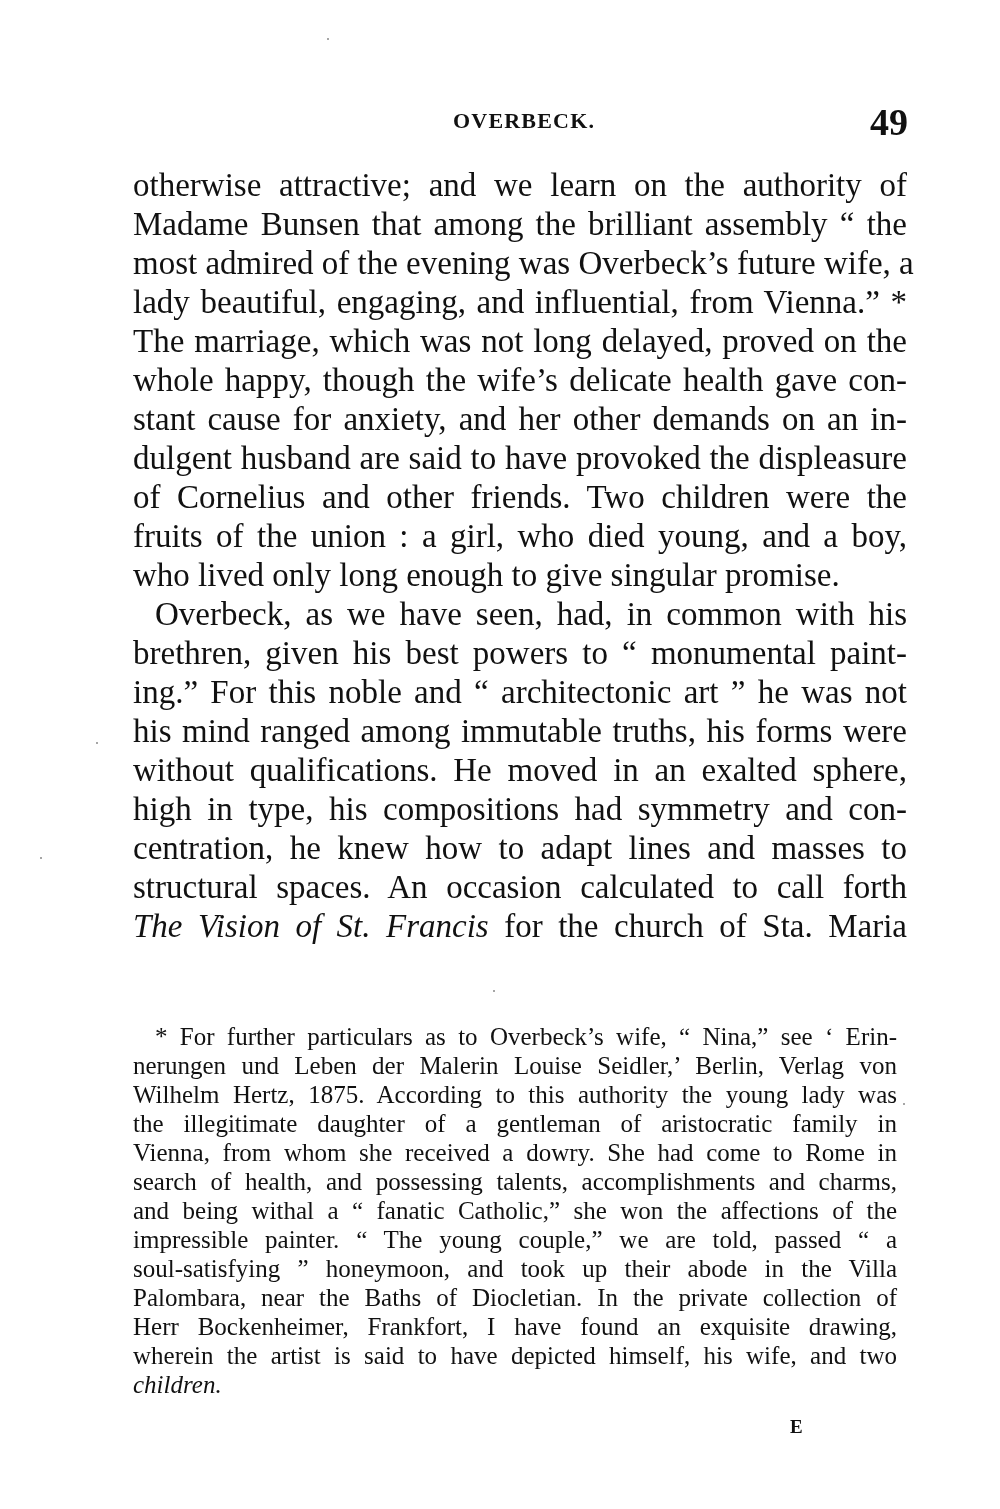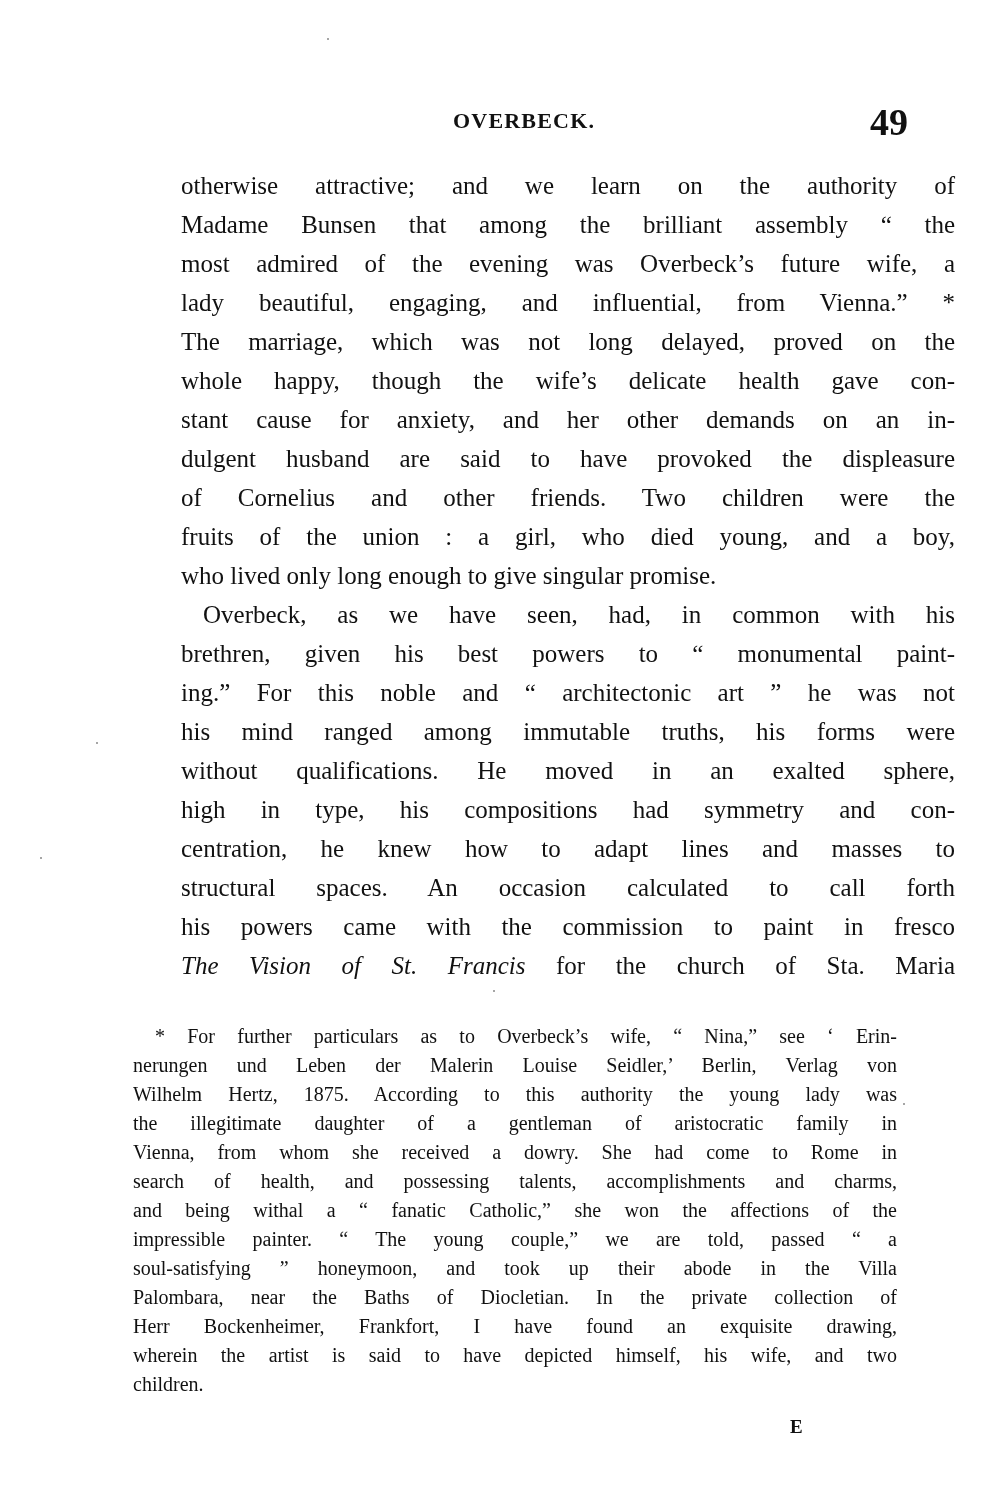--- a/index.html
+++ b/index.html
@@ -40,23 +40,22 @@
       right: 2px;
       top: 0px;
       font-size: 38px;
       font-weight: bold;
     }
     .body-text {
       position: absolute;
       left: 133px;
       top: 166px;
       width: 774px;
-      font-size: 25px;
+      font-size: 33px;
       line-height: 39px;
-      margin-left: 48px;
     }
     .line {
       display: block;
       white-space: nowrap;
       text-align: justify;
       text-align-last: justify;
       height: 39px;
     }
     .line.last {
       text-align-last: left;
@@ -65,31 +64,31 @@
       padding-left: 22px;
     }
     .line em {
       font-style: italic;
     }
     .footnote {
       position: absolute;
       left: 133px;
       top: 1022px;
       width: 764px;
-      font-size: 20px;
+      font-size: 25px;
       line-height: 29px;
     }
     .fn-line {
       display: block;
       white-space: nowrap;
       text-align: justify;
       text-align-last: justify;
       height: 29px;
     }
-    .fn-line.last { text-align-last: left; }
+    .fn-line.last { text-align-last: left; font-style: italic; }
     .fn-line.indent { padding-left: 22px; }
     .signature {
       position: absolute;
       left: 790px;
       top: 1416px;
       font-size: 19px;
       font-weight: bold;
     }
     .speck {
       position: absolute;
@@ -121,21 +120,20 @@
     <span class="line">fruits of the union : a girl, who died young, and a boy,</span>
     <span class="line last">who lived only long enough to give singular promise.</span>
     <span class="line indent">Overbeck, as we have seen, had, in common with his</span>
     <span class="line">brethren, given his best powers to “ monumental paint-</span>
     <span class="line">ing.” For this noble and “ architectonic art ” he was not</span>
     <span class="line">his mind ranged among immutable truths, his forms were</span>
     <span class="line">without qualifications. He moved in an exalted sphere,</span>
     <span class="line">high in type, his compositions had symmetry and con-</span>
     <span class="line">centration, he knew how to adapt lines and masses to</span>
     <span class="line">structural spaces. An occasion calculated to call forth</span>
-    <span class="line">his powers came with the commission to paint in fresco</span>
     <span class="line"><em>The Vision of St. Francis</em><span> for the church of Sta. Maria</span></span>
   </div>
 
   <div class="footnote">
     <span class="fn-line indent">* For further particulars as to Overbeck’s wife, “ Nina,” see ‘ Erin-</span>
     <span class="fn-line">nerungen und Leben der Malerin Louise Seidler,’ Berlin, Verlag von</span>
     <span class="fn-line">Wilhelm Hertz, 1875. According to this authority the young lady was</span>
     <span class="fn-line">the illegitimate daughter of a gentleman of aristocratic family in</span>
     <span class="fn-line">Vienna, from whom she received a dowry. She had come to Rome in</span>
     <span class="fn-line">search of health, and possessing talents, accomplishments and charms,</span>

